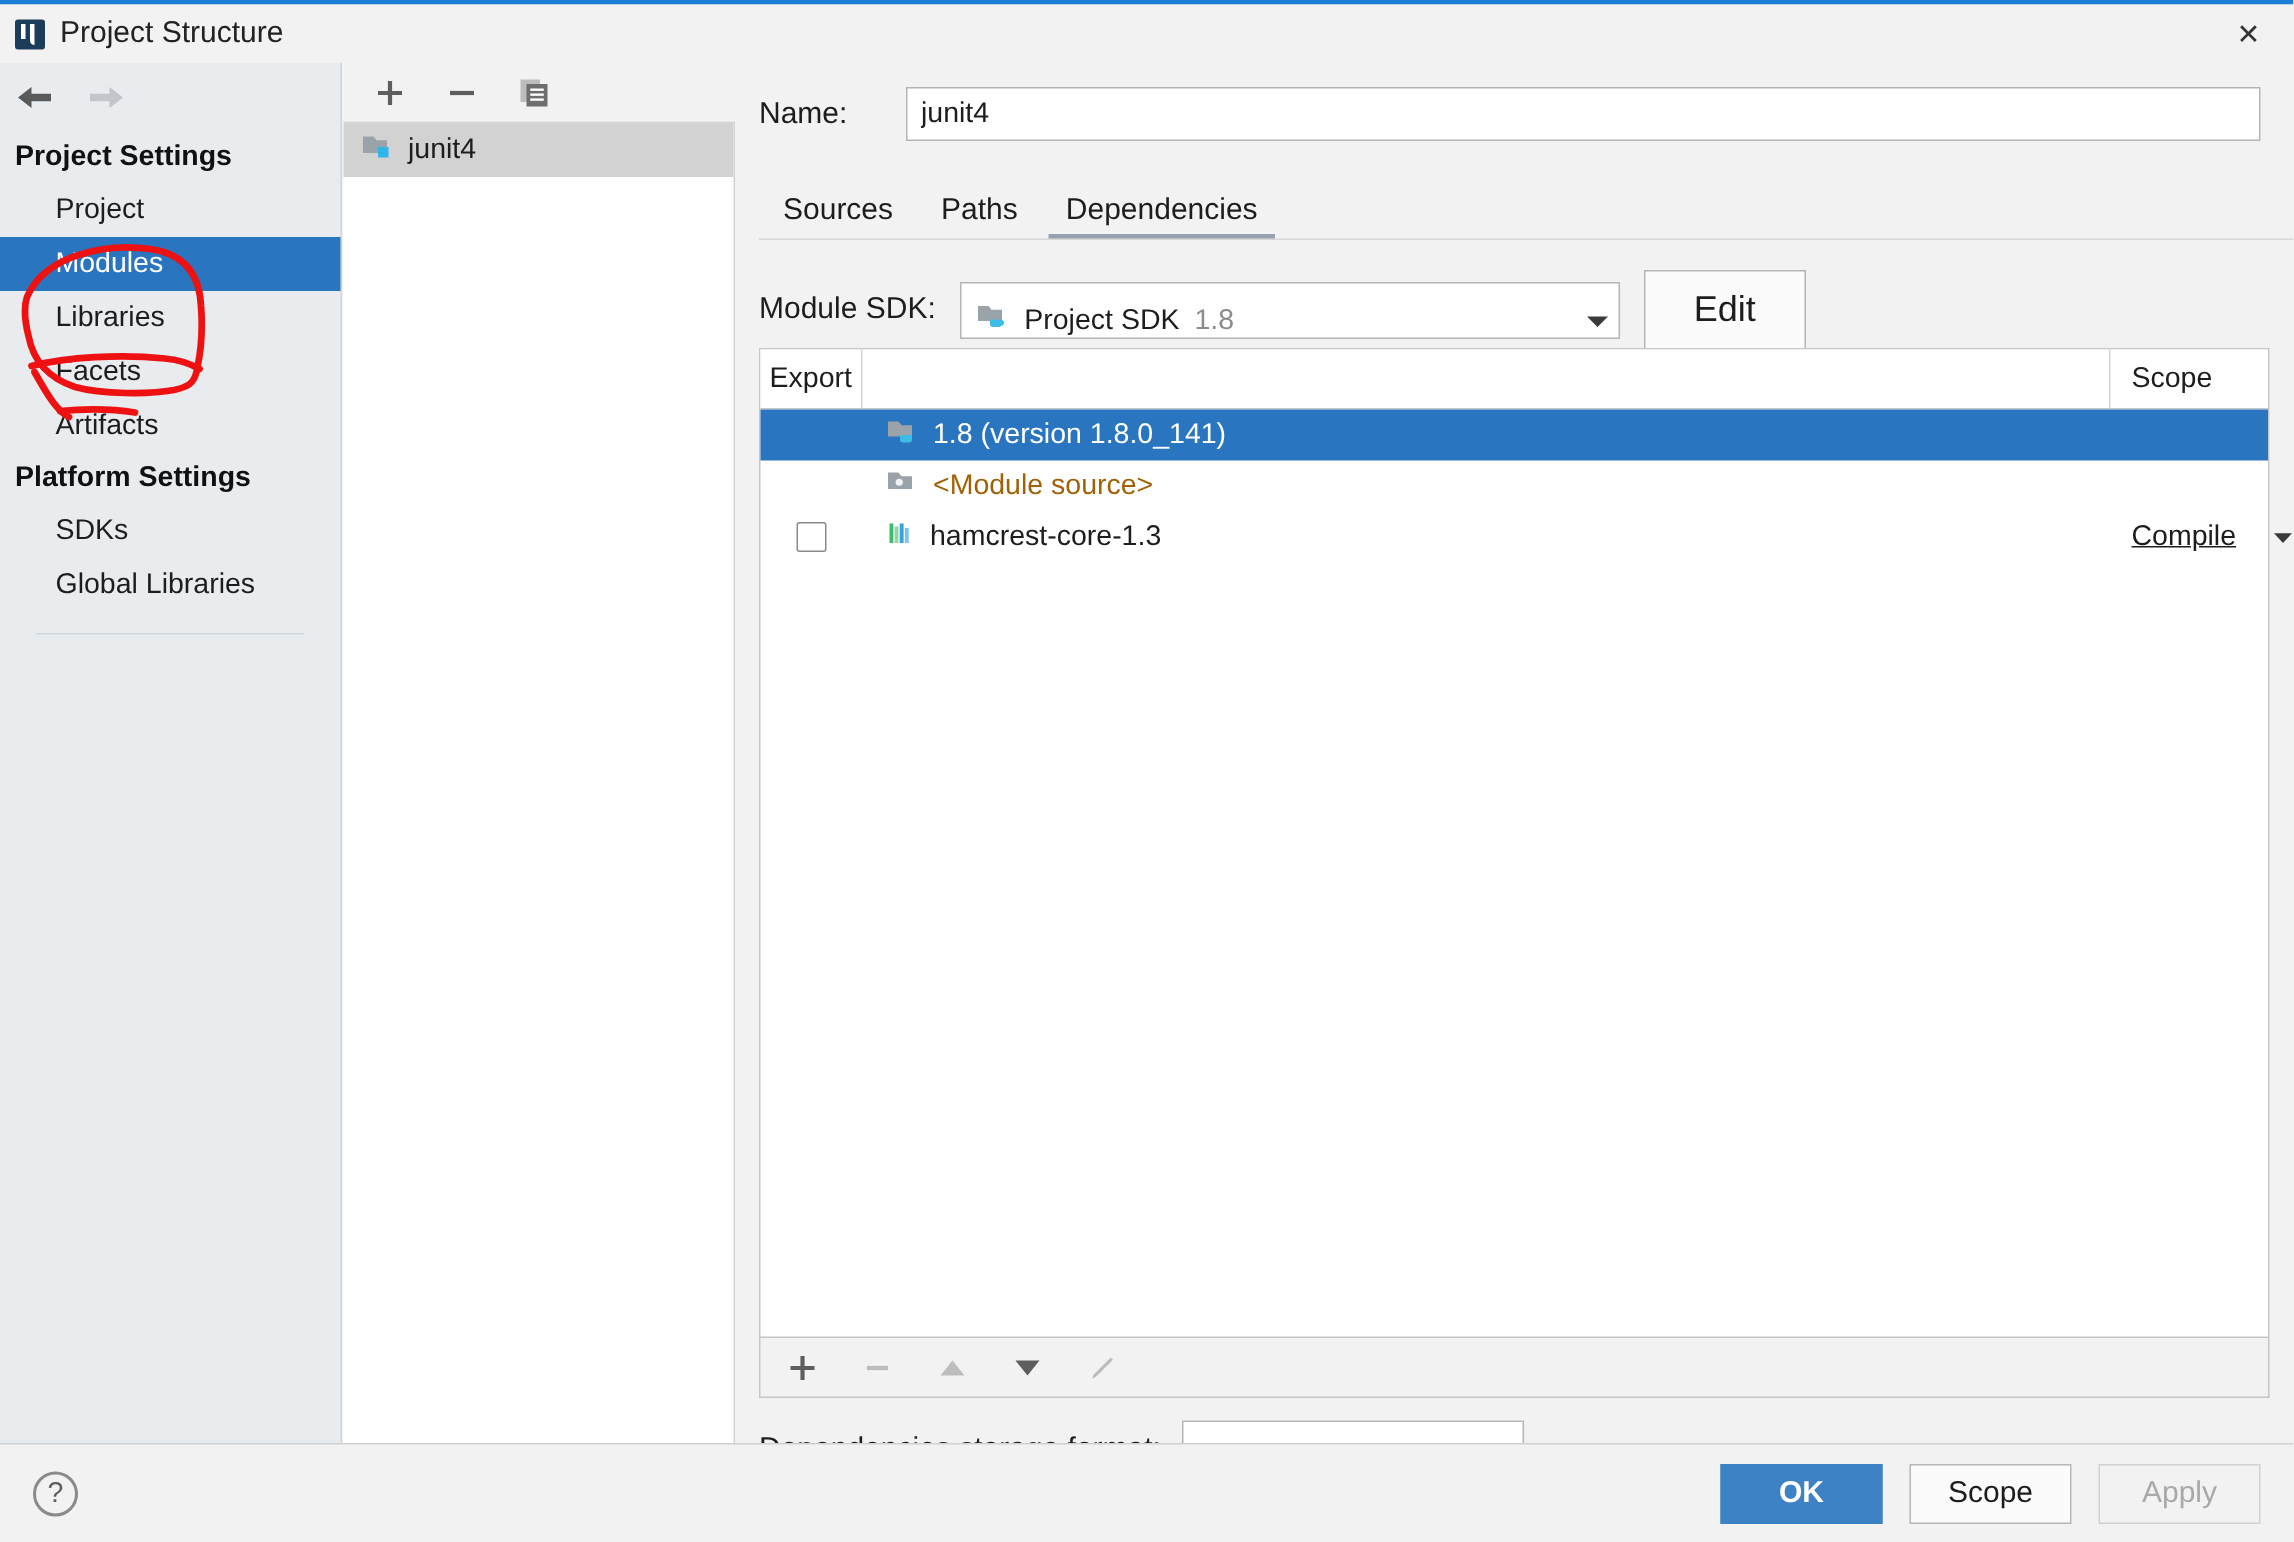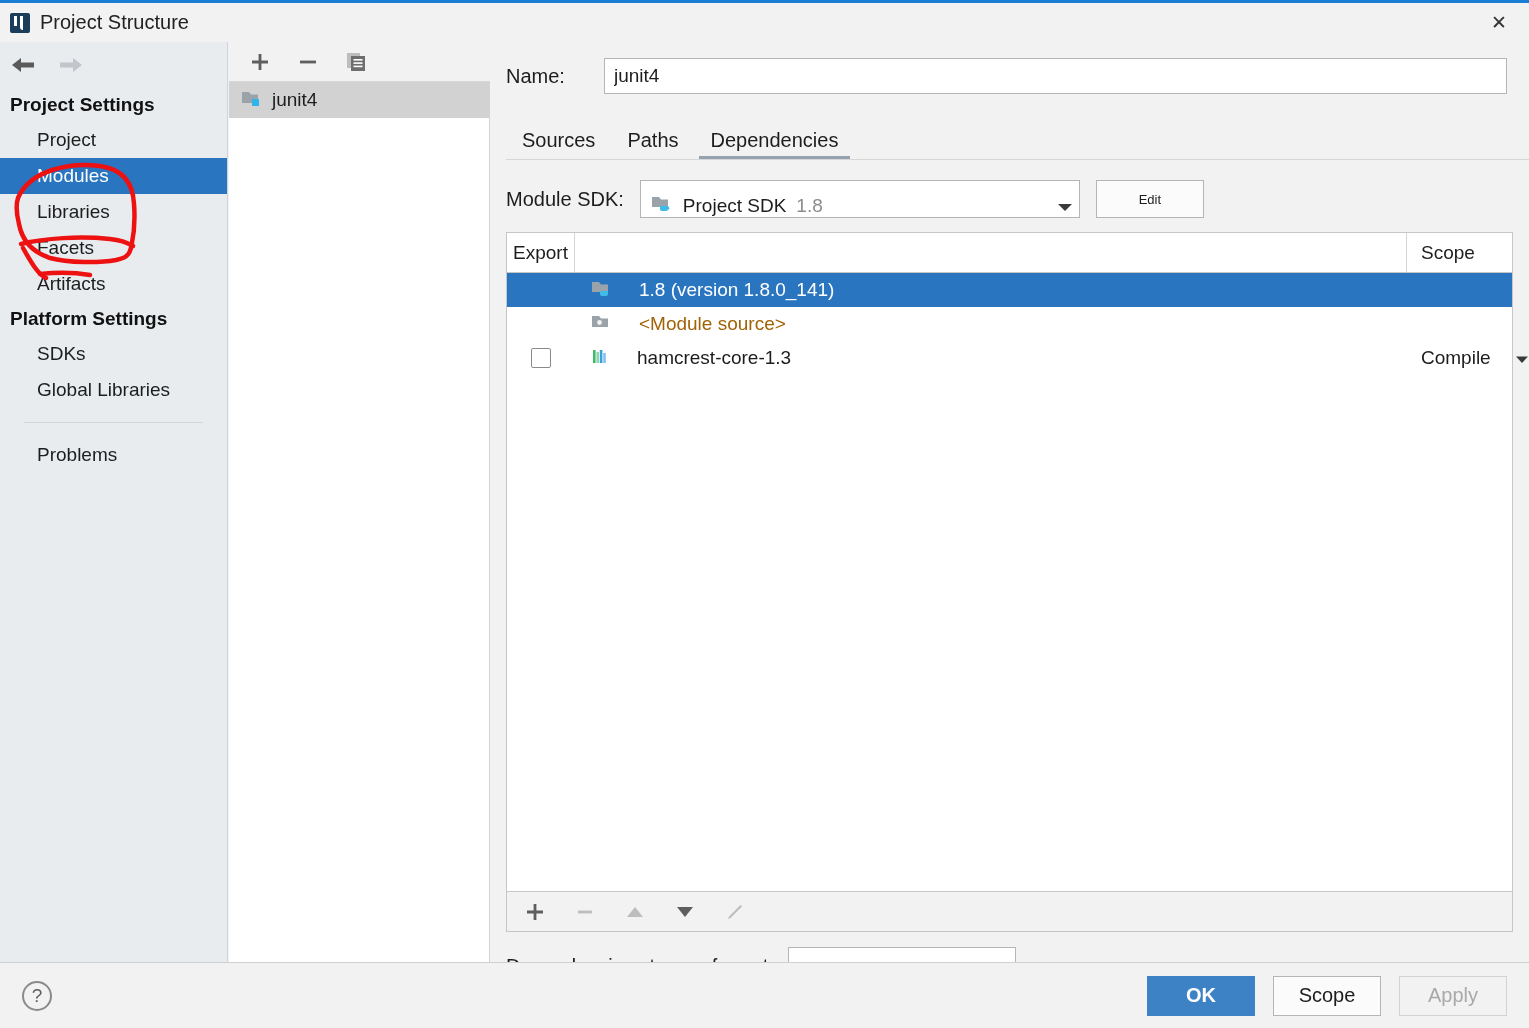--- a/index.html
+++ b/index.html
@@ -126,44 +126,44 @@
   .sdk-row { display: flex; align-items: center; padding: 20px 0 0 16px; gap: 16px; }
   .sdk-label { font-size: 20px; }
   .combo {
     height: 38px; background: #fff; border: 1px solid #b5b5b5;
     display: flex; align-items: flex-end; gap: 10px; padding: 0 6px 0 10px;
     font-size: 19px; position: relative;
   }
   .combo .caret { margin-left: auto; padding-left: 14px; color: #3a3a3a; }
   .sdk-combo { width: 440px; }
   .btn {
-    height: 38px; min-width: 108px; background: #fbfbfb; border: 1px solid #b5b5b5;
-    font-family: "Liberation Sans", sans-serif; font-size: 13px; color: #1d1d1d;
+    height: 53px; min-width: 108px; background: #fbfbfb; border: 1px solid #b5b5b5;
+    font-family: "Liberation Sans", sans-serif; font-size: 24px; color: #1d1d1d;
     display: flex; align-items: center; justify-content: center;
   }
   .muted { color: #8c8c8c; }
 
   
   .table-wrap {
     position: absolute; left: 16px; top: 190px; width: 1007px; height: 660px;
     border: 1px solid #c6c6c6; background: #fff;
   }
   .thead { display: flex; height: 40px; background: #fff; border-bottom: 1px solid #c6c6c6; }
   .th {
     display: flex; align-items: center; font-size: 19px; color: #1d1d1d;
   }
   .th-export { width: 68px; justify-content: center; border-right: 1px solid #d5d5d5; }
   .th-name { flex: 1; border-right: 1px solid #d5d5d5; }
   .th-scope { width: 105px; padding-left: 14px; }
 
   .trow { display: flex; align-items: center; height: 34px; font-size: 19px; }
   .trow.selected { background: #2a75bf; color: #fff; }
   .cell-export { width: 68px; display: flex; align-items: center; justify-content: center; }
-  .cell-name { flex: 1; display: flex; align-items: center; gap: 26px; padding-left: 16px; }
-  .cell-scope { width: 105px; display: flex; align-items: center; gap: 24px; padding-left: 14px; }
+  .cell-name { flex: 1; display: flex; align-items: center; gap: 9px; padding-left: 16px; }
+  .cell-scope { width: 105px; display: flex; align-items: center; gap: 24px; padding-left: 14px; text-decoration: underline; }
   .chk {
     width: 20px; height: 20px; background: #fff; border: 1px solid #8a8a8a; border-radius: 2px;
   }
   .link-blue { color: #a16207; }
 
   .tbl-toolbar {
     position: absolute; left: 16px; top: 850px; width: 1007px; height: 40px;
     background: #f2f2f2; border: 1px solid #c6c6c6; border-top: none;
     display: flex; align-items: center; gap: 22px; padding-left: 14px;
   }
@@ -229,21 +229,20 @@
   <div class="nav-item">Libraries</div>
   <div class="nav-item">Facets</div>
   <div class="nav-item">Artifacts</div>
 
   <div class="sec-head">Platform Settings</div>
   <div class="nav-item">SDKs</div>
   <div class="nav-item">Global Libraries</div>
 
   <div class="nav-sep"></div>
 
-  <div class="nav-item">Problems</div>
 </div>
 
 <svg class="annot" viewBox="0 0 228 920" width="228" height="920">
   <g fill="none" stroke="#ee1111" stroke-width="4.5" stroke-linecap="round" stroke-linejoin="round">
     <path d="M18 156 C 30 128, 70 120, 100 124 C 122 127, 133 140, 134 162
              C 136 188, 132 200, 131 206 C 129 214, 125 216, 116 218
              C 100 221, 68 221, 50 216 C 32 210, 22 198, 19 182
              C 16 170, 16 162, 18 156 Z"></path>
     <path d="M21 202 C 45 196, 80 194, 110 197 C 120 198, 128 201, 133 204"></path>
     <path d="M23 206 C 32 222, 38 232, 46 236"></path>

